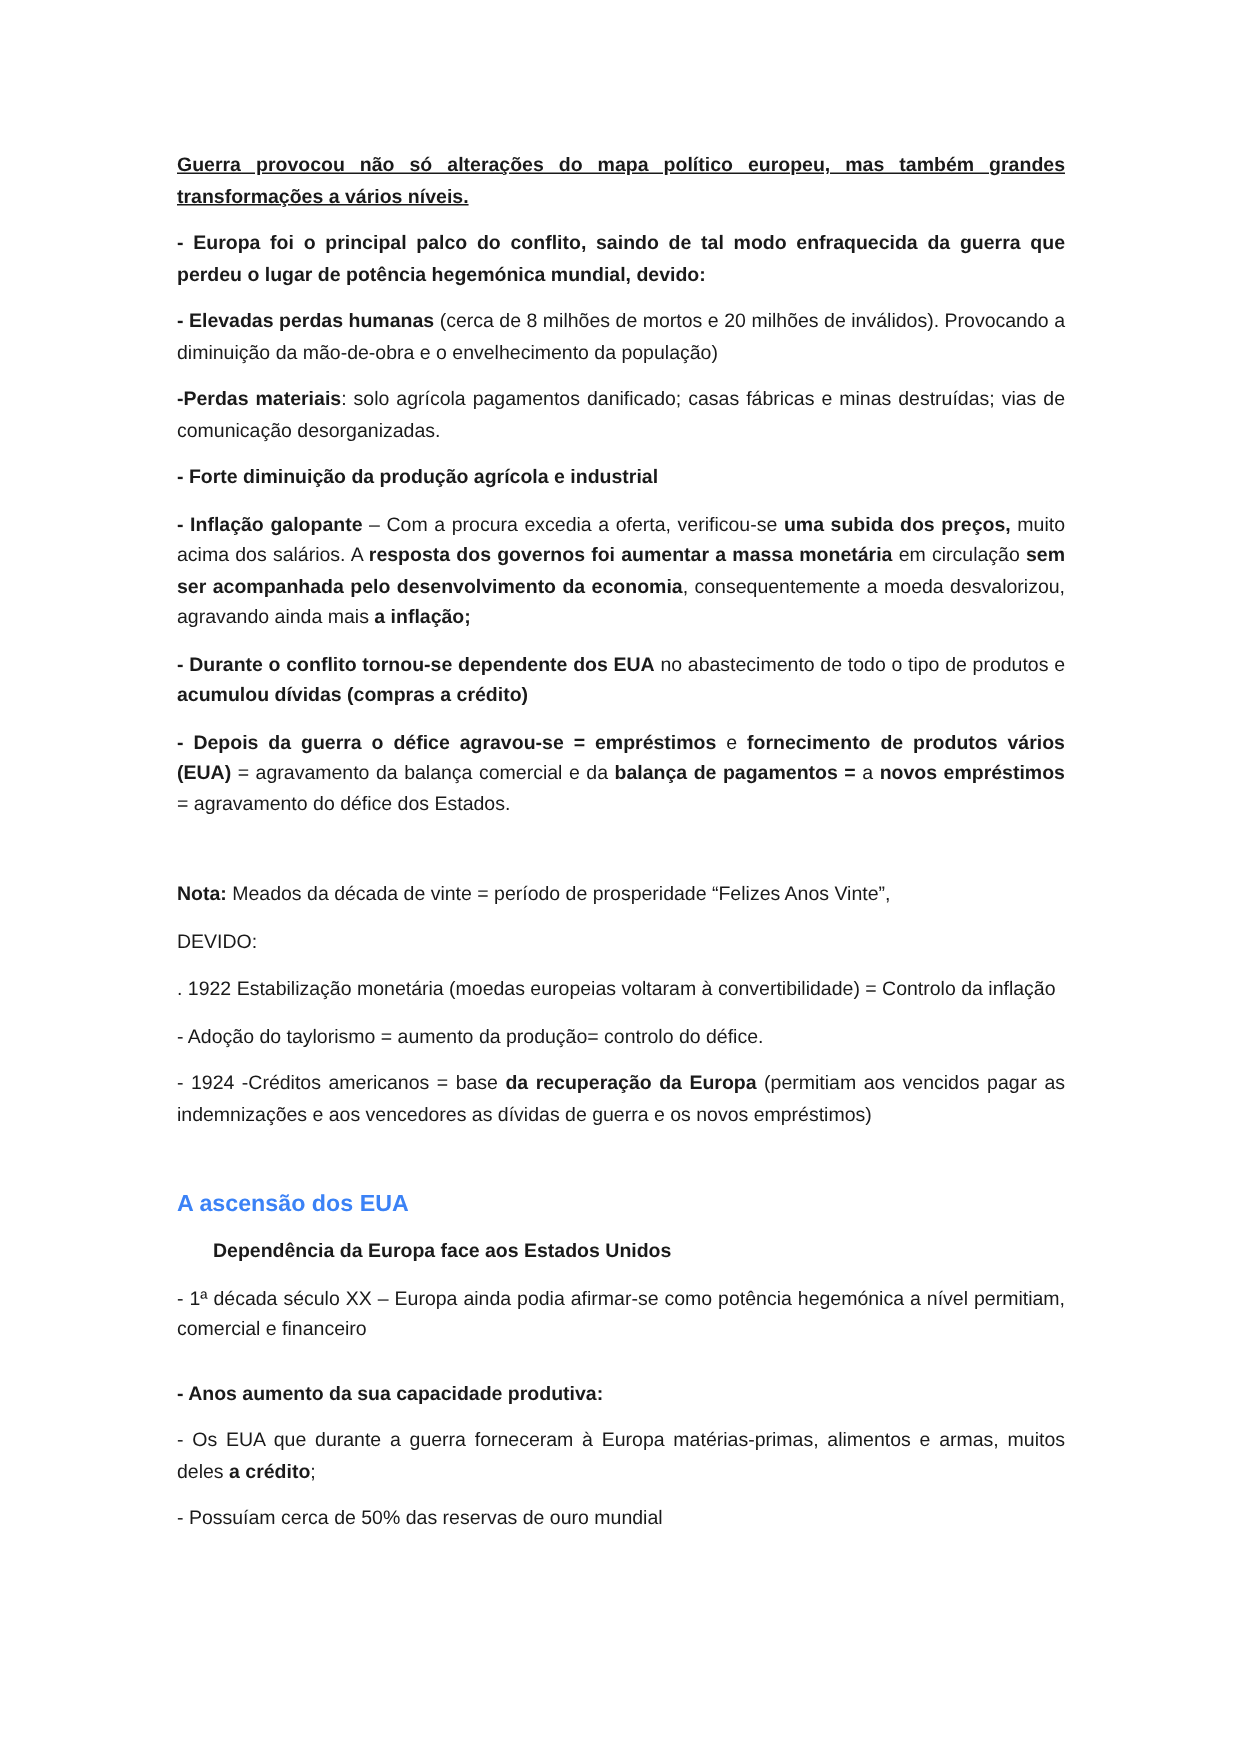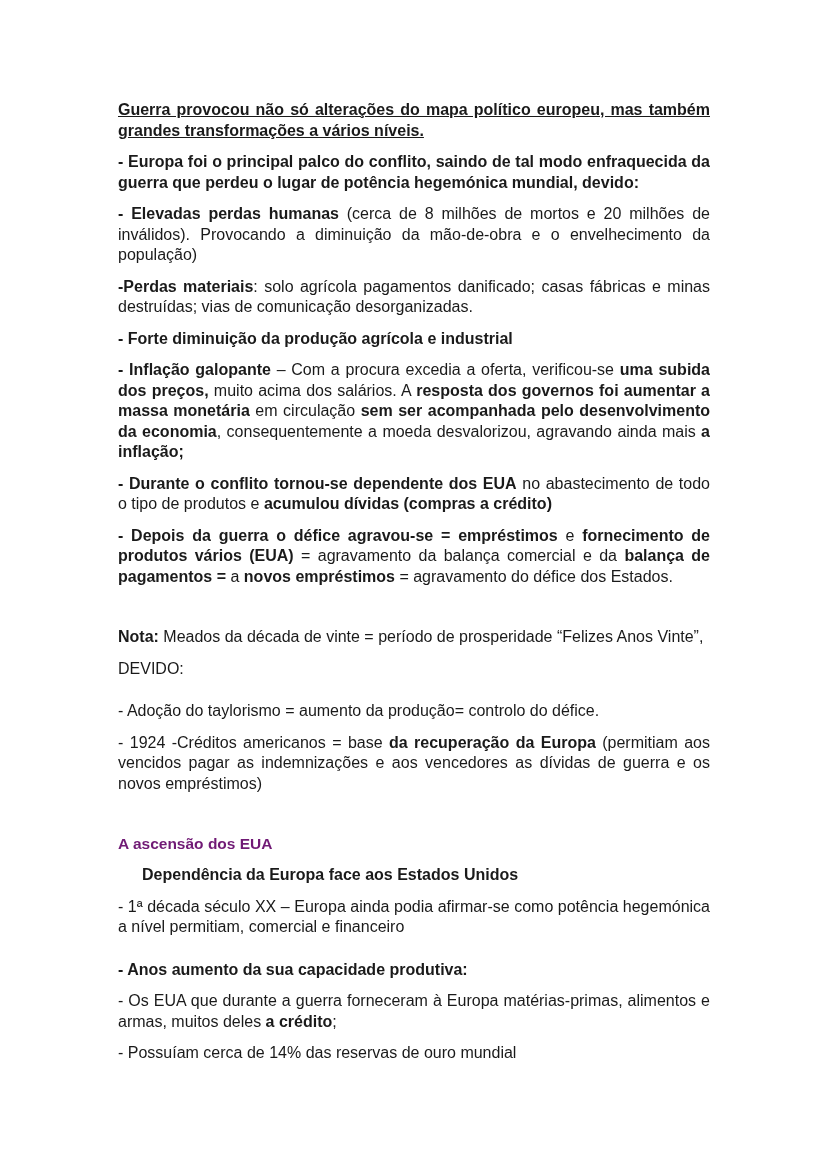--- a/index.html
+++ b/index.html
@@ -1,22 +1,22 @@
 <!DOCTYPE html>
 <html><head>
 <meta charset="utf-8">
 <style>
   html, body { margin: 0; padding: 0; background: #ffffff; }
   body { width: 828px; height: 1170px; position: relative; overflow: hidden;
          font-family: "Liberation Sans", sans-serif; color: #1a1a1a; }
   .page { position: absolute; left: 118px; top: 100px; width: 592px; }
-  .p { font-size: 16px; line-height: 20.5px; margin: 0; text-align: justify; }
+  .p { font-size: 13px; line-height: 20.5px; margin: 0; text-align: justify; }
   .p b { font-weight: bold; }
   .title { font-weight: bold; text-decoration: underline; }
-  .heading { color: #701a75; font-weight: bold; font-size: 15.5px; line-height: 20px; margin: 0; }
+  .heading { color: #3b82f6; font-weight: bold; font-size: 15.5px; line-height: 20px; margin: 0; }
   .sub { font-weight: bold; margin-left: 24px; }
   .gap-s { height: 11px; }
   .gap-l { height: 40px; }
 </style>
 </head>
 <body>
 
 <div class="page">
 
   <p class="p title">Guerra provocou não só alterações do mapa político europeu, mas também grandes transformações a vários níveis.</p>
@@ -42,20 +42,21 @@
 
   <p class="p"><b>- Depois da guerra o défice agravou-se =</b><span> </span><b>empréstimos</b><span> e </span><b>fornecimento de produtos vários (EUA)</b><span> = agravamento da balança comercial e da </span><b>balança de pagamentos =</b><span> a </span><b>novos empréstimos</b><span> = agravamento do défice dos Estados.</span></p>
   <div class="gap-l"></div>
 
   <p class="p"><b>Nota:</b><span> Meados da década de vinte = período de prosperidade “Felizes Anos Vinte”,</span></p>
   <div class="gap-s"></div>
 
   <p class="p">DEVIDO:</p>
   <div class="gap-s"></div>
 
+  <p class="p">. 1922 Estabilização monetária (moedas europeias voltaram à convertibilidade) = Controlo da inflação</p>
   <div class="gap-s"></div>
 
   <p class="p">- Adoção do taylorismo = aumento da produção= controlo do défice.</p>
   <div class="gap-s"></div>
 
   <p class="p"><span>- 1924 -Créditos americanos = base </span><b>da recuperação da Europa</b><span> (permitiam aos vencidos pagar as indemnizações e aos vencedores as dívidas de guerra e os novos empréstimos)</span></p>
   <div class="gap-l"></div>
 
   <p class="heading">A ascensão dos EUA</p>
   <div class="gap-s"></div>
@@ -67,15 +68,15 @@
   <div class="gap-s"></div>
 
   <div class="gap-s"></div>
 
   <p class="p"><b>- Anos aumento da sua capacidade produtiva:</b></p>
   <div class="gap-s"></div>
 
   <p class="p"><span>- Os EUA que durante a guerra forneceram à Europa matérias-primas, alimentos e armas, muitos deles </span><b>a crédito</b><span>;</span></p>
   <div class="gap-s"></div>
 
-  <p class="p">- Possuíam cerca de 14% das reservas de ouro mundial</p>
+  <p class="p">- Possuíam cerca de 50% das reservas de ouro mundial</p>
 
 </div>
 
 </body></html>

